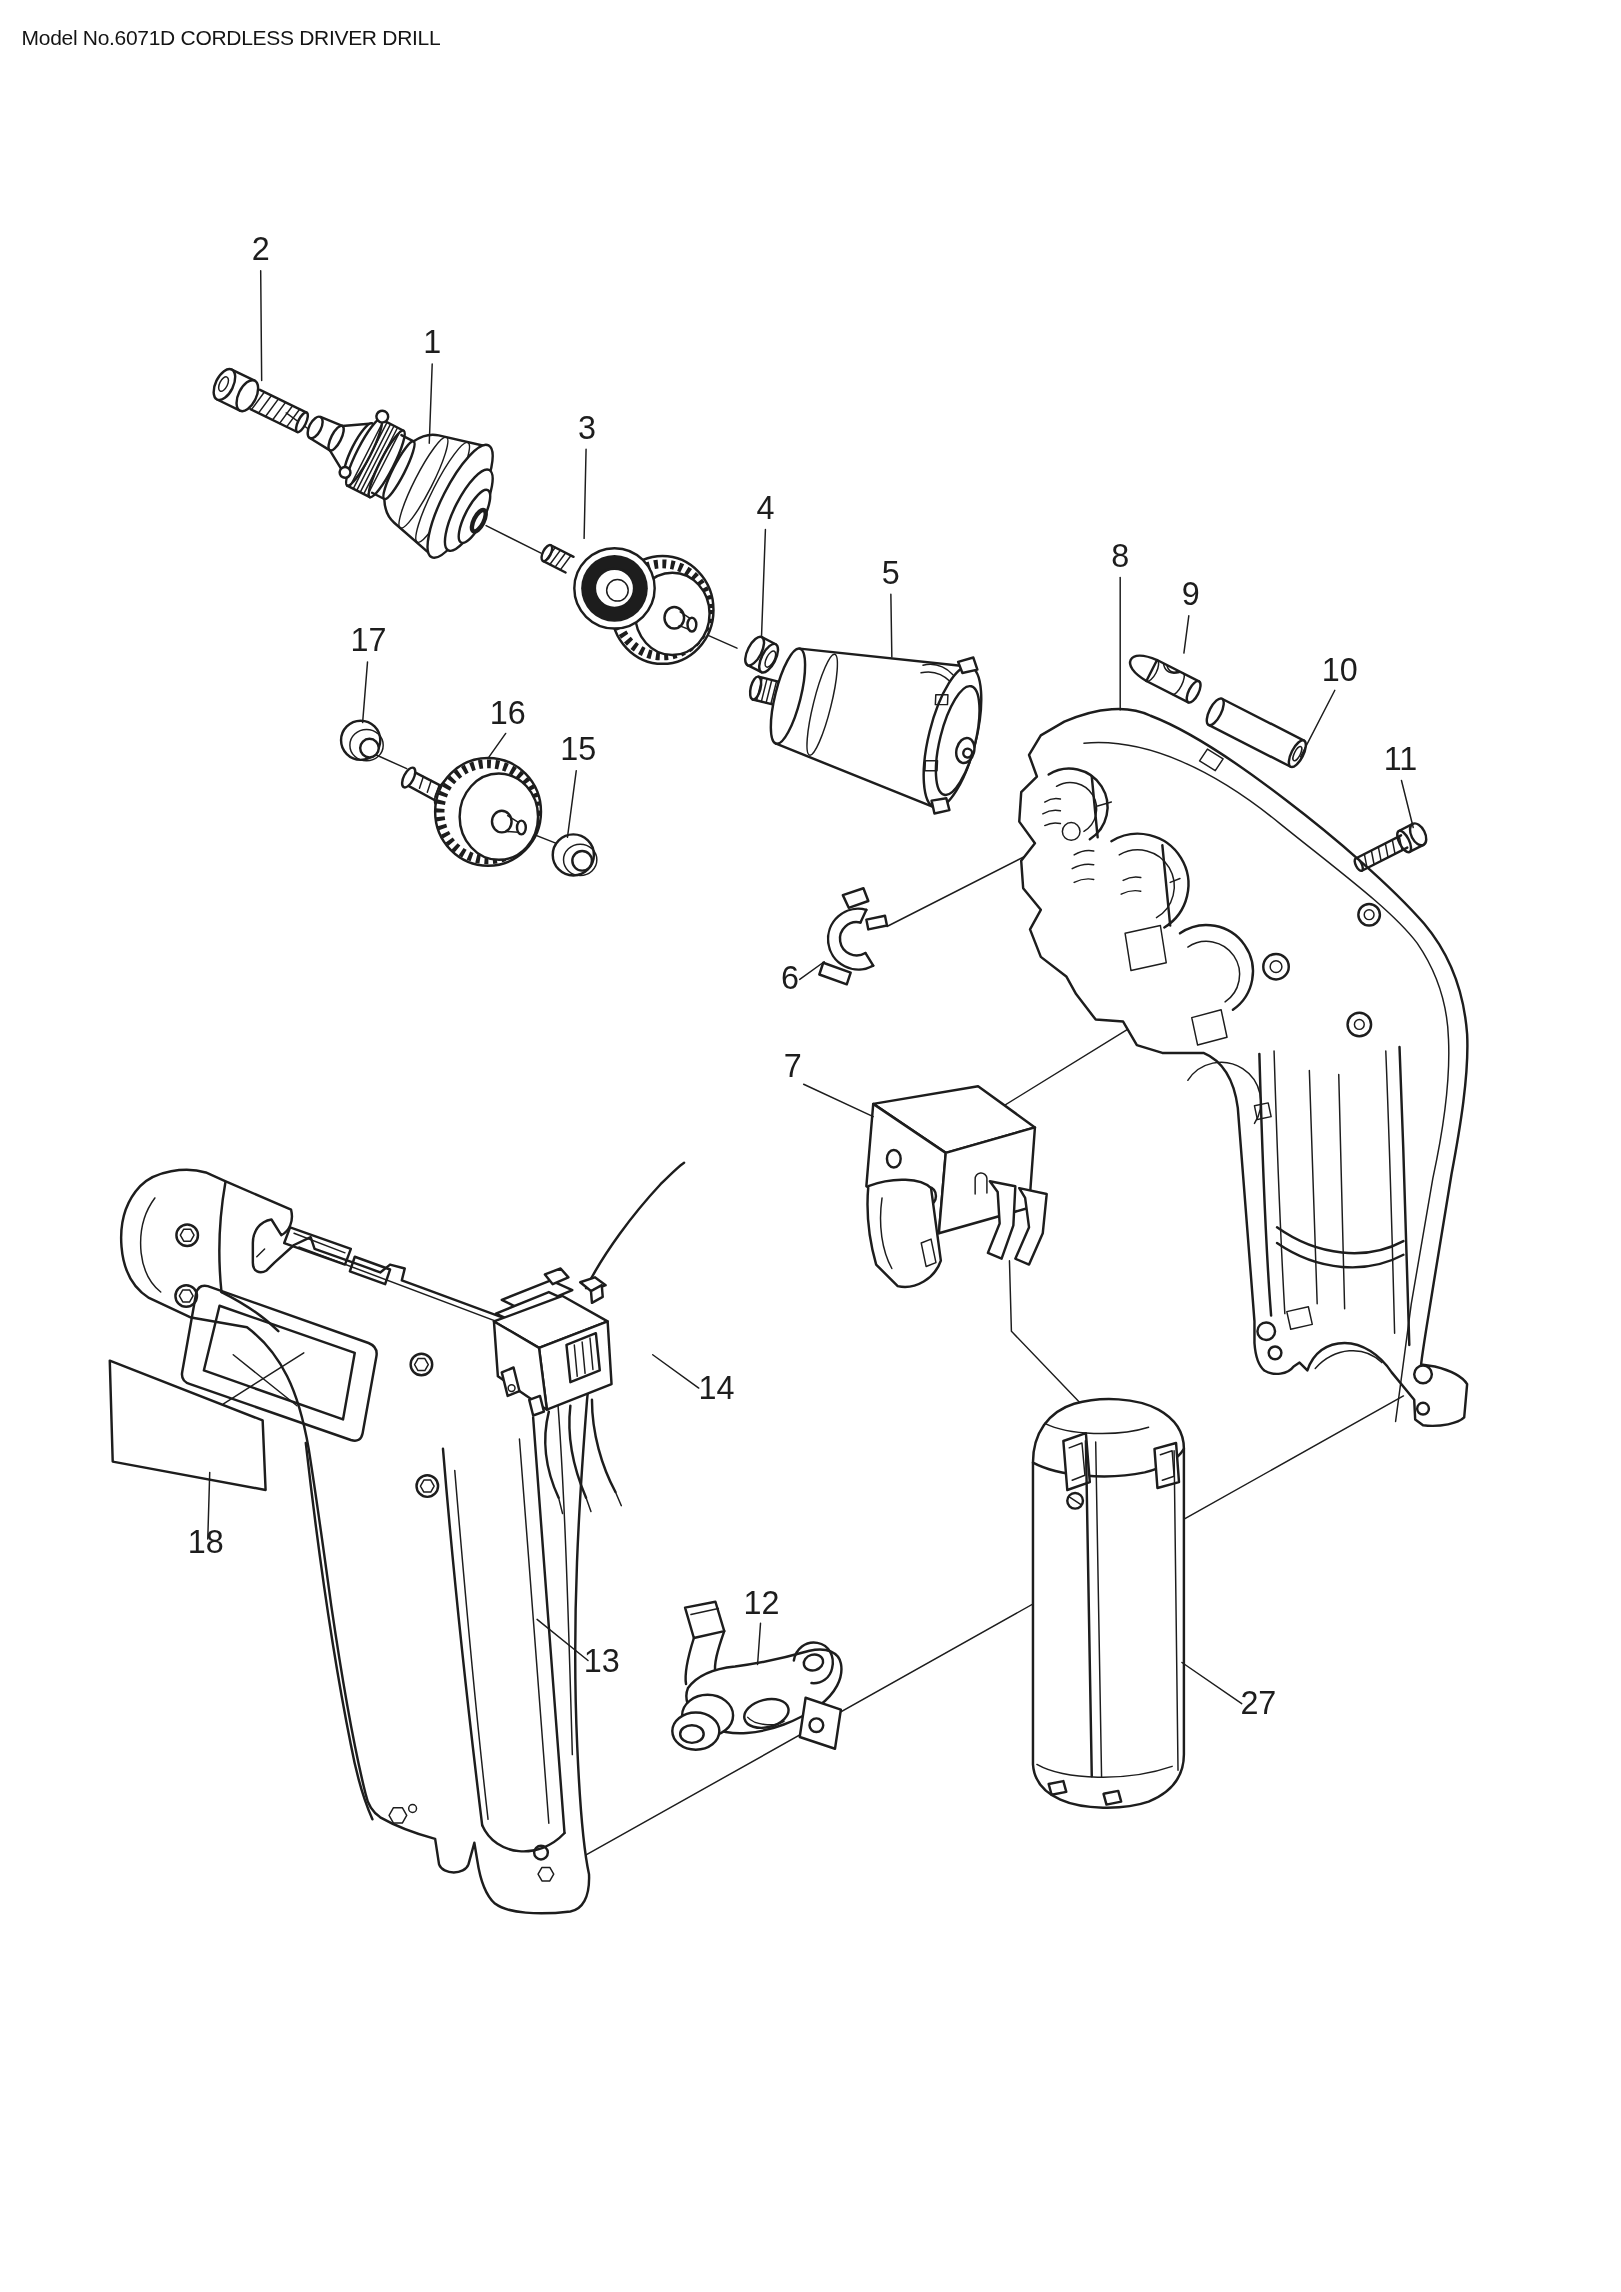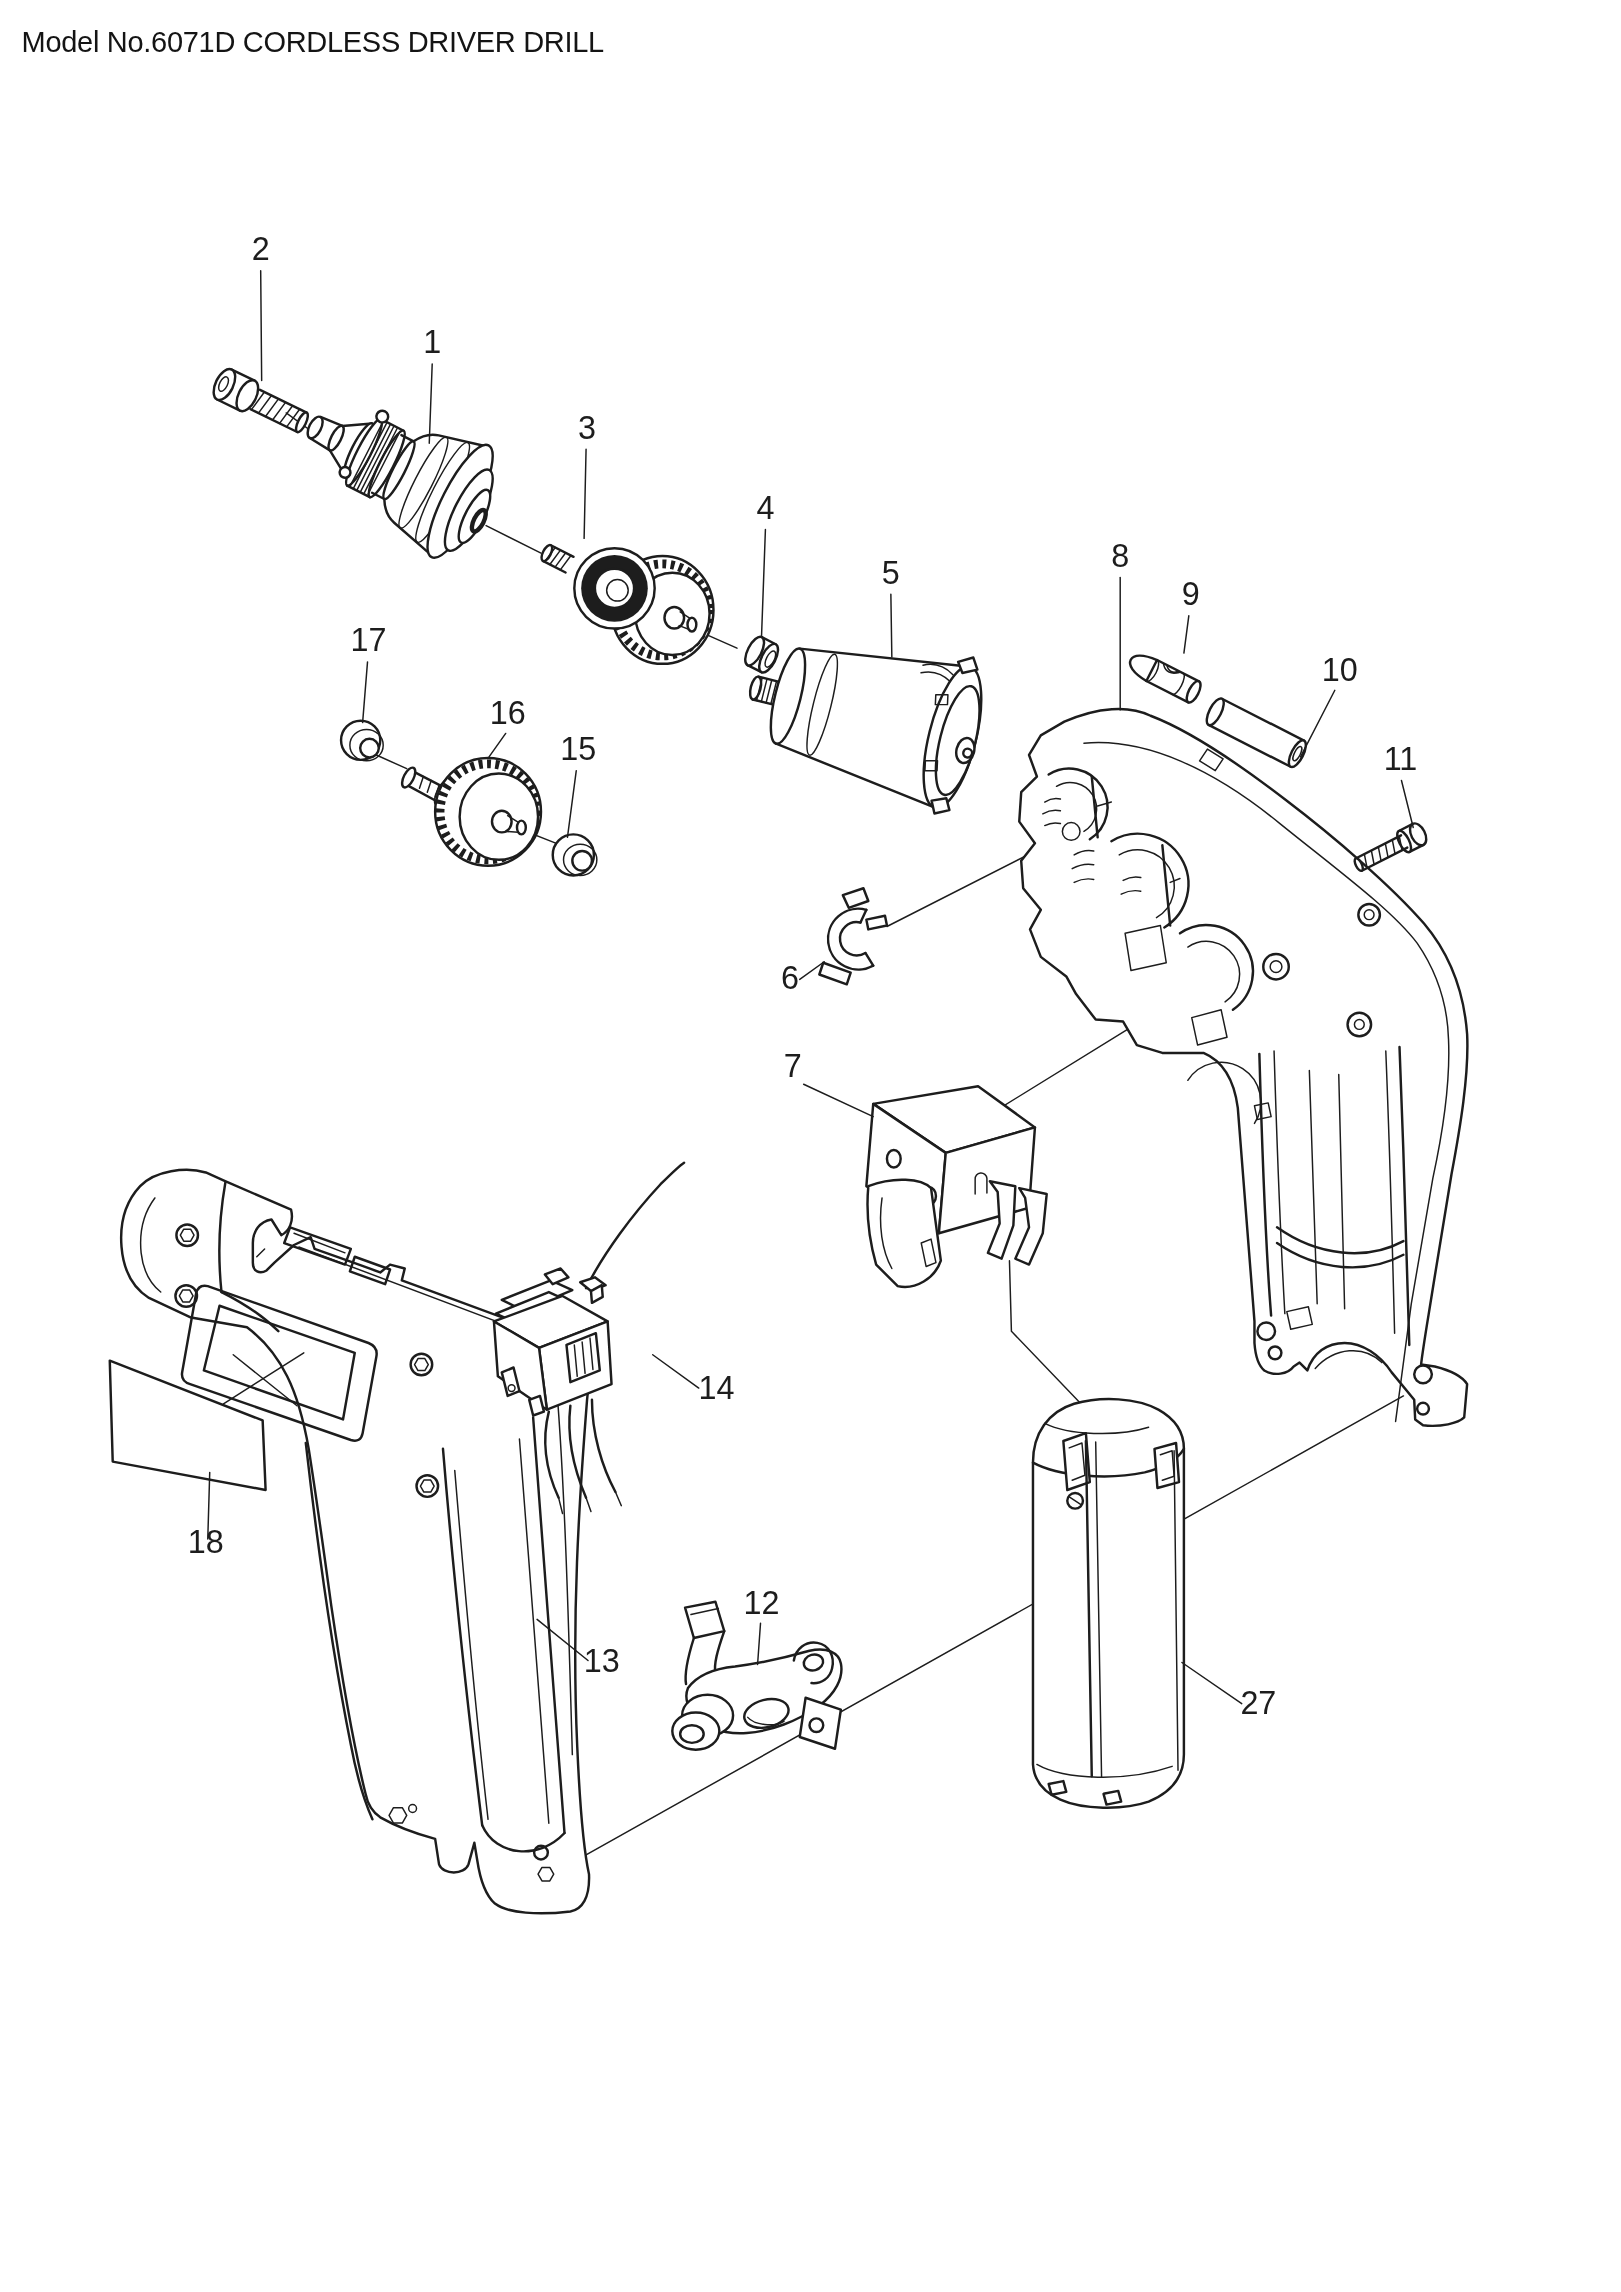--- a/index.html
+++ b/index.html
@@ -1,18 +1,18 @@
 <!DOCTYPE html>
 <html><head>
 <meta charset="utf-8">
 <style>
   html,body{margin:0;padding:0;background:#ffffff;}
   .page{position:relative;width:1621px;height:2293px;background:#ffffff;overflow:hidden;
         font-family:"Liberation Sans",sans-serif;}
-  .title{position:absolute;left:21.6px;top:25.5px;font-size:29px;letter-spacing:-0.3px;
+  .title{position:absolute;left:21.6px;top:25.5px;font-size:21px;letter-spacing:-0.3px;
          color:#141414;white-space:nowrap;}
   svg{position:absolute;left:0;top:0;}
   .s  {fill:none;stroke:#1d1d1d;stroke-width:2.5;stroke-linecap:round;stroke-linejoin:round}
   .sw {fill:#ffffff;stroke:#1d1d1d;stroke-width:2.5;stroke-linecap:round;stroke-linejoin:round}
   .st {fill:none;stroke:#1d1d1d;stroke-width:1.5;stroke-linecap:round;stroke-linejoin:round}
   .sd {fill:#1d1d1d;stroke:none}
   .ld {fill:none;stroke:#1d1d1d;stroke-width:1.5;stroke-linecap:round}
   .teeth{fill:none;stroke:#1d1d1d;stroke-width:9;stroke-dasharray:4 4.5}
   .bore{fill:#ffffff;stroke:#1d1d1d;stroke-width:4.5}
   text.lbl{font-family:"Liberation Sans",sans-serif;font-size:33px;fill:#1d1d1d;text-anchor:middle}

